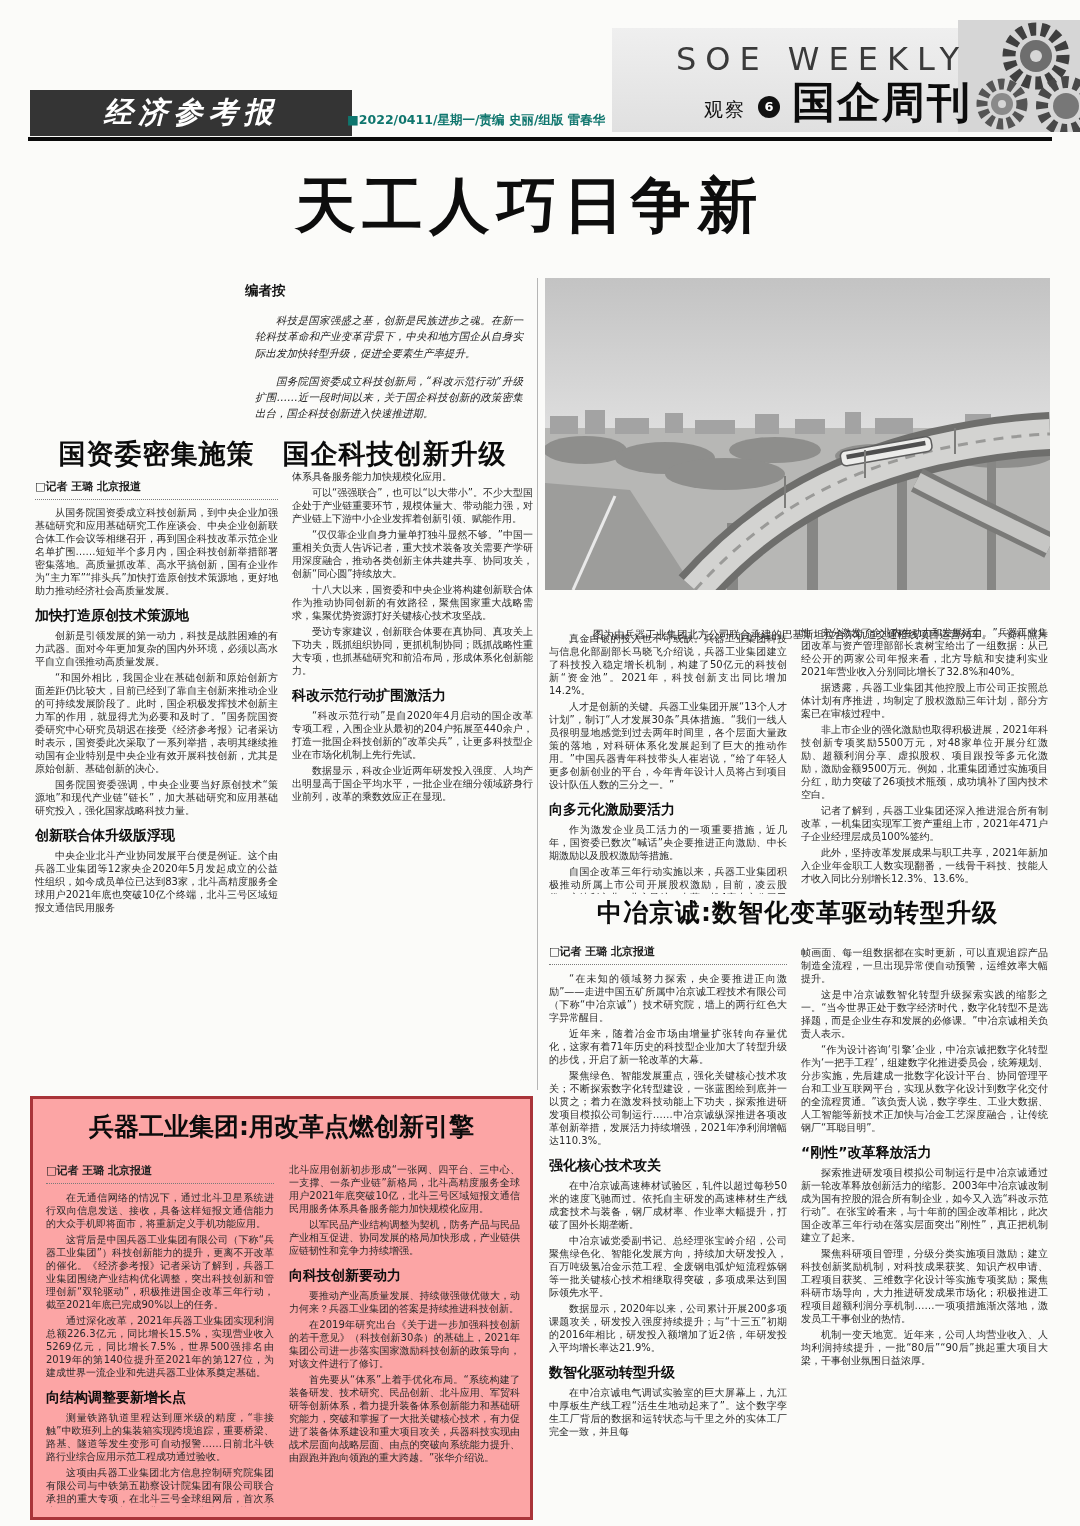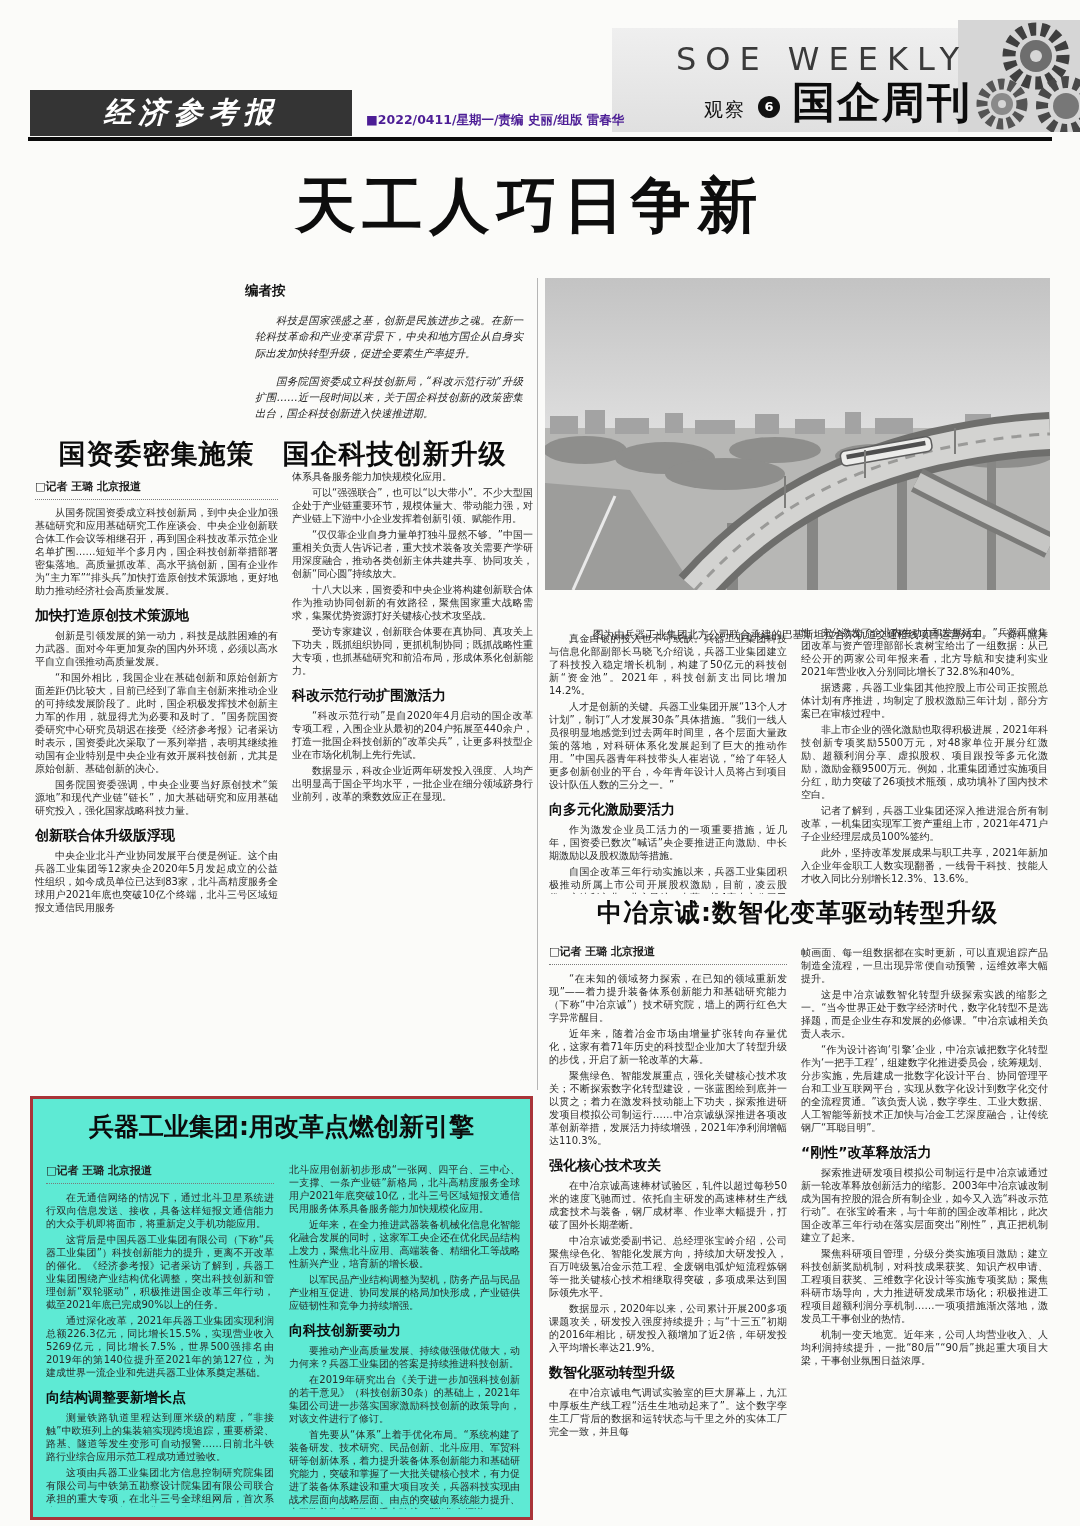--- a/index.html
+++ b/index.html
@@ -14,21 +14,21 @@
   .obs-label{position:absolute;left:704px;top:97px;font-size:19px;color:#111;letter-spacing:2px;}
   .page-disc{position:absolute;left:758px;top:96px;width:22px;height:22px;border-radius:50%;
              background:#111;color:#fff;font-size:13px;font-weight:bold;text-align:center;line-height:22px;}
   .weekly-title{position:absolute;left:792px;top:74px;font-size:43px;font-weight:900;
                 letter-spacing:2px;color:#0c0c0c;}
   .gears{position:absolute;left:958px;top:20px;}
   .masthead{position:absolute;left:30px;top:90px;width:322px;height:46px;background:#343434;
             color:#fff;display:flex;align-items:center;justify-content:center;
             font-family:"DejaVu Serif","Liberation Serif",serif;font-style:italic;font-weight:bold;
             font-size:29px;letter-spacing:6px;}
-  .dateline{position:absolute;left:366px;top:112px;font-size:12.5px;font-weight:bold;color:#4c1d95;}
+  .dateline{position:absolute;left:347px;top:112px;font-size:12.5px;font-weight:bold;color:#0f766e;}
   .hdr-rule{position:absolute;left:28px;top:137px;width:1024px;height:4px;background:#0b0b0b;}
 
   
   .main-headline{position:absolute;left:30px;top:166px;width:1000px;text-align:center;
                  font-size:60px;font-weight:900;letter-spacing:7px;color:#0d0d0d;}
   .ed-note{position:absolute;left:243px;top:282px;width:292px;}
   .ed-note .lbl{font-weight:bold;font-size:13.5px;color:#111;margin:0 0 10px 2px;}
   .ed-note p{margin:12px;font-family:"DejaVu Serif","Liberation Serif",serif;font-style:italic;
              font-size:10.5px;line-height:1.55;text-align:justify;text-indent:2em;color:#222;}
 
@@ -49,21 +49,21 @@
   .subhead{font-weight:bold;font-size:14px;color:#0e0e0e;margin:9px 0 5px 0;text-align:left;}
 
   #a1-head{left:30px;top:436px;width:505px;font-size:27px;}
   #a1-byline{position:absolute;left:35px;top:479px;width:243px;}
   #a1-col1{left:35px;top:506px;width:243px;height:586px;}
   #a1-col2{left:292px;top:470px;width:241px;height:622px;}
   #a1-col3{left:549px;top:632px;width:238px;height:262px;}
   #a1-col4{left:801px;top:626px;width:247px;height:268px;}
 
   .box{position:absolute;left:30px;top:1096px;width:503px;height:424px;border:3px solid #a93439;
-       box-sizing:border-box;background:#5eead4;}
+       box-sizing:border-box;background:#fca5a5;}
   .box-head{position:absolute;left:0;top:11px;width:100%;text-align:center;font-size:25px;
             font-weight:800;color:#0c0c0c;}
   #bg-byline{position:absolute;left:13px;top:64px;width:228px;}
   #bg-col1{left:13px;top:92px;width:228px;height:316px;}
   #bg-col2{left:256px;top:64px;width:231px;height:346px;}
   .box .col{position:absolute;}
 
   #zy-head{left:545px;top:896px;width:505px;font-size:25px;}
   #zy-byline{position:absolute;left:549px;top:944px;width:238px;}
   #zy-col1{left:549px;top:972px;width:238px;height:548px;}
@@ -210,33 +210,32 @@
     <div class="col" id="bg-col1">
         <div class="para">在无通信网络的情况下，通过北斗卫星系统进行双向信息发送、接收，具备这样短报文通信能力的大众手机即将面市，将重新定义手机功能应用。</div>
         <div class="para">这背后是中国兵器工业集团有限公司（下称“兵器工业集团”）科技创新能力的提升，更离不开改革的催化。《经济参考报》记者采访了解到，兵器工业集团围绕产业结构优化调整，突出科技创新和管理创新“双轮驱动”，积极推进国企改革三年行动，截至2021年底已完成90%以上的任务。</div>
         <div class="para">通过深化改革，2021年兵器工业集团实现利润总额226.3亿元，同比增长15.5%，实现营业收入5269亿元，同比增长7.5%，世界500强排名由2019年的第140位提升至2021年的第127位，为建成世界一流企业和先进兵器工业体系奠定基础。</div>
         <div class="subhead">向结构调整要新增长点</div>
         <div class="para">测量铁路轨道里程达到厘米级的精度，“非接触”中欧班列上的集装箱实现跨境追踪，重要桥梁、路基、隧道等发生变形可自动报警……日前北斗铁路行业综合应用示范工程成功通过验收。</div>
         <div class="para">这项由兵器工业集团北方信息控制研究院集团有限公司与中铁第五勘察设计院集团有限公司联合承担的重大专项，在北斗三号全球组网后，首次系统性验证了在9大铁路业务板块“北斗三号替代/主用”的成熟度和可推广性，有效促进了中国北斗和中国高铁两张“国家名片”的深度融合。</div>
       </div>
     <div class="col" id="bg-col2">
         <div class="para cont">北斗应用创新初步形成“一张网、四平台、三中心、一支撑、一条产业链”新格局，北斗高精度服务全球用户2021年底突破10亿，北斗三号区域短报文通信民用服务体系具备服务能力加快规模化应用。</div>
-        <div class="para">近年来，在全力推进武器装备机械化信息化智能化融合发展的同时，这家军工央企还在优化民品结构上发力，聚焦北斗应用、高端装备、精细化工等战略性新兴产业，培育新的增长极。</div>
         <div class="para">以军民品产业结构调整为契机，防务产品与民品产业相互促进、协同发展的格局加快形成，产业链供应链韧性和竞争力持续增强。</div>
         <div class="subhead">向科技创新要动力</div>
         <div class="para">要推动产业高质量发展、持续做强做优做大，动力何来？兵器工业集团的答案是持续推进科技创新。</div>
         <div class="para">在2019年研究出台《关于进一步加强科技创新的若干意见》（科技创新30条）的基础上，2021年集团公司进一步落实国家激励科技创新的政策导向，对该文件进行了修订。</div>
         <div class="para">首先要从“体系”上着手优化布局。“系统构建了装备研发、技术研究、民品创新、北斗应用、军贸科研等创新体系，着力提升装备体系创新能力和基础研究能力，突破和掌握了一大批关键核心技术，有力促进了装备体系建设和重大项目攻关，兵器科技实现由战术层面向战略层面、由点的突破向系统能力提升、由跟跑并跑向领跑的重大跨越。”张华介绍说。</div>
       </div>
   </div>
 
   <div class="art-head" id="zy-head">中冶京诚:数智化变革驱动转型升级</div>
   <div class="byline" id="zy-byline">□记者 王璐 北京报道</div>
   <div class="col" id="zy-col1">
-      <div class="para">“在未知的领域努力探索，在已知的领域重新发现”——着力提升装备体系创新能力和基础研究能力（下称“中冶京诚”）技术研究院，墙上的两行红色大字异常醒目。</div>
+      <div class="para">“在未知的领域努力探索，央企要推进正向激励”——走进中国五矿所属中冶京诚工程技术有限公司（下称“中冶京诚”）技术研究院，墙上的两行红色大字异常醒目。</div>
       <div class="para">近年来，随着冶金市场由增量扩张转向存量优化，这家有着71年历史的科技型企业加大了转型升级的步伐，开启了新一轮改革的大幕。</div>
       <div class="para">聚焦绿色、智能发展重点，强化关键核心技术攻关；不断探索数字化转型建设，一张蓝图绘到底并一以贯之；着力在激发科技动能上下功夫，探索推进研发项目模拟公司制运行……中冶京诚纵深推进各项改革创新举措，发展活力持续增强，2021年净利润增幅达110.3%。</div>
       <div class="subhead">强化核心技术攻关</div>
       <div class="para">在中冶京诚高速棒材试验区，轧件以超过每秒50米的速度飞驰而过。依托自主研发的高速棒材生产线成套技术与装备，钢厂成材率、作业率大幅提升，打破了国外长期垄断。</div>
       <div class="para">中冶京诚党委副书记、总经理张宝岭介绍，公司聚焦绿色化、智能化发展方向，持续加大研发投入，百万吨级氢冶金示范工程、全废钢电弧炉短流程炼钢等一批关键核心技术相继取得突破，多项成果达到国际领先水平。</div>
       <div class="para">数据显示，2020年以来，公司累计开展200多项课题攻关，研发投入强度持续提升；与“十三五”初期的2016年相比，研发投入额增加了近2倍，年研发投入平均增长率达21.9%。</div>
       <div class="subhead">数智化驱动转型升级</div>
       <div class="para">在中冶京诚电气调试实验室的巨大屏幕上，九江中厚板生产线工程“活生生地动起来了”。这个数字孪生工厂背后的数据和运转状态与千里之外的实体工厂完全一致，并且每</div>
     </div>
   <div class="col" id="zy-col2">

